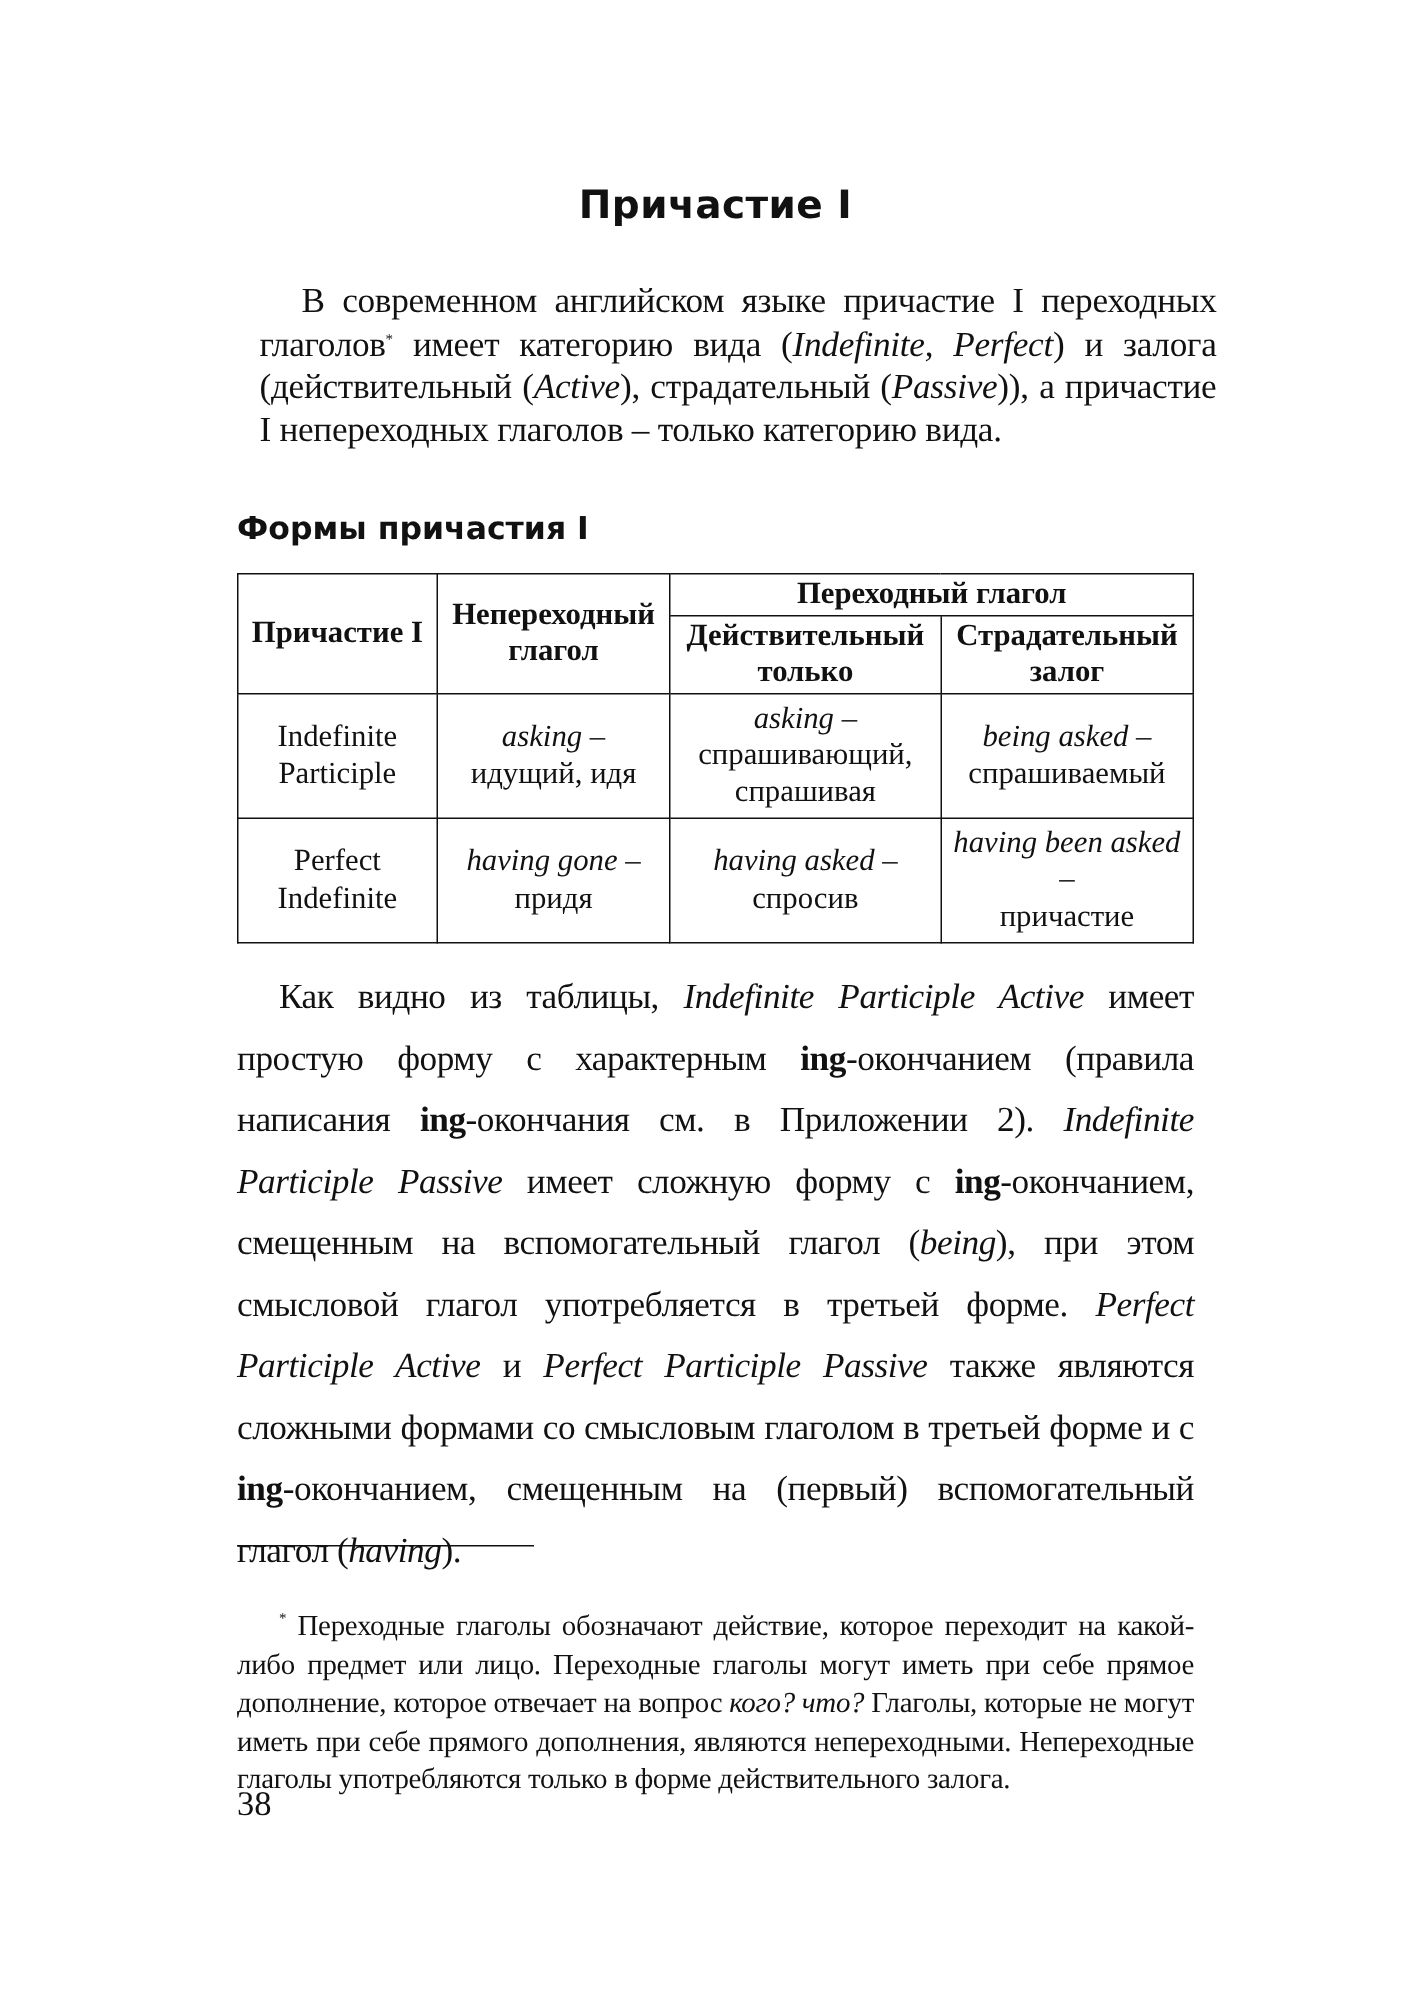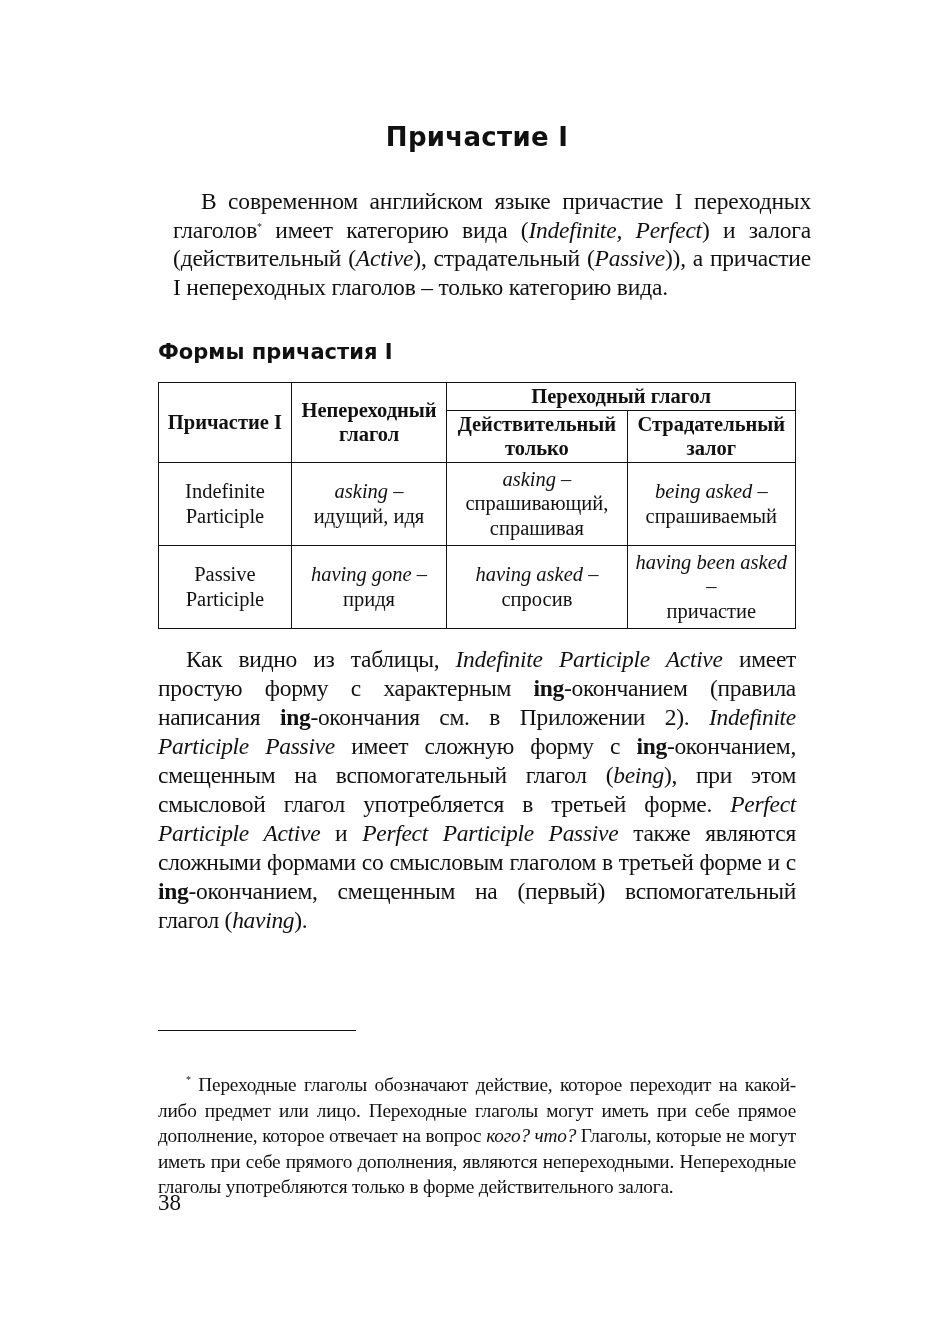--- a/index.html
+++ b/index.html
@@ -13,21 +13,21 @@
   h2 { position: absolute; top: 340px; left: 0; width: 638px; margin: 0; text-align: left;
        font-family: "DejaVu Sans", sans-serif; font-weight: bold; font-size: 21px; }
   table { position: absolute; top: 382px; left: 0; width: 638px; border-collapse: collapse;
           font-family: "Liberation Serif", serif; font-size: 20.5px; line-height: 24.5px; }
   td, th { border: 1.5px solid #111; text-align: center; vertical-align: middle; padding: 1px 4px; }
   th { font-weight: bold; }
   .c1 { width: 125px; } .c2 { width: 147px; } .c3 { width: 172px; } .c4 { width: 160px; }
   .rowh { font-weight: normal; margin-top: 37px; }
   .it { font-style: italic; }
   .body-text { position: absolute; top: 645px; left: 0; width: 638px;
-               font-family: "Liberation Serif", serif; font-size: 23.5px; line-height: 29px;
+               font-family: "Liberation Serif", serif; font-size: 23.5px; line-height: 41px;
                text-align: justify; letter-spacing: -0.3px; }
   .body-text p { margin: 0; text-indent: 28px; }
   .body-text b { font-weight: bold; }
   .rule { position: absolute; top: 1030px; left: 0; width: 198px; height: 0; border-top: 1.5px solid #111; }
   .footnote { position: absolute; top: 1072px; left: 0; width: 638px; margin: 0;
               font-family: "Liberation Serif", serif; font-size: 19.3px; line-height: 25.5px;
               text-align: justify; text-indent: 28px; letter-spacing: -0.2px; }
   sup { font-size: 10px; vertical-align: 8px; line-height: 0; }
   .pagenum { position: absolute; top: 1190px; left: 0; font-family: "Liberation Serif", serif; font-size: 23px; }
 </style>
@@ -52,21 +52,21 @@
       <th class="c3">Действительный только</th>
       <th class="c4">Страдательный залог</th>
     </tr>
     <tr style="height:83px">
       <td class="rowh">Indefinite Participle</td>
       <td><span class="it">asking</span> –<br><span>идущий, идя</span></td>
       <td><span class="it">asking</span> –<br><span>спрашивающий, спрашивая</span></td>
       <td><span class="it">being asked</span> –<br><span>спрашиваемый</span></td>
     </tr>
     <tr style="height:83px">
-      <td class="rowh">Passive Participle</td>
+      <td class="rowh">Perfect Indefinite</td>
       <td><span class="it">having gone</span> –<br><span>придя</span></td>
       <td><span class="it">having asked</span> –<br><span>спросив</span></td>
       <td><span class="it">having been asked</span> –<br><span>причастие</span></td>
     </tr>
   </tbody>
     </table>
 
   <div class="body-text">
     <p><span>Как видно из таблицы, </span><i>Indefinite Participle Active</i><span> имеет простую форму с характерным </span><b>ing</b><span>-окончанием (правила написания </span><b>ing</b><span>-окончания см. в Приложении 2). </span><i>Indefinite Participle Passive</i><span> имеет сложную форму с </span><b>ing</b><span>-окончанием, смещенным на вспомогательный глагол (</span><i>being</i><span>), при этом смысловой глагол употребляется в третьей форме. </span><i>Perfect Participle Active</i><span> и </span><i>Perfect Participle Passive</i><span> также являются сложными формами со смысловым глаголом в третьей форме и с </span><b>ing</b><span>-окончанием, смещенным на (первый) вспо­могательный глагол (</span><i>having</i><span>).</span></p>
   </div>

